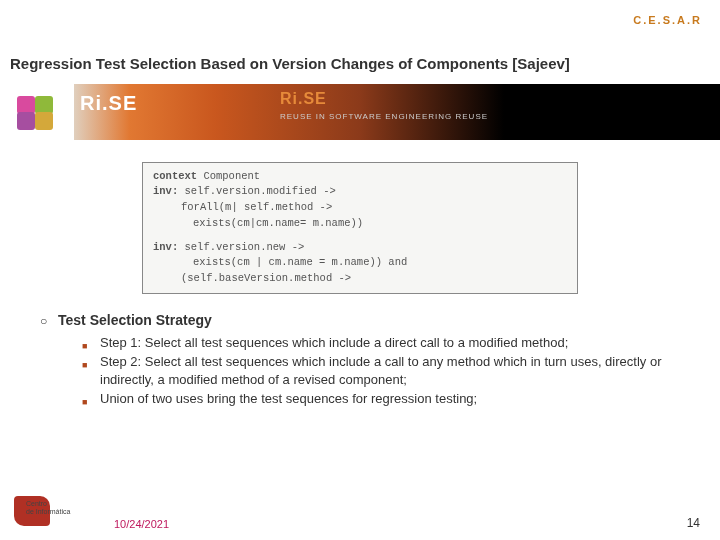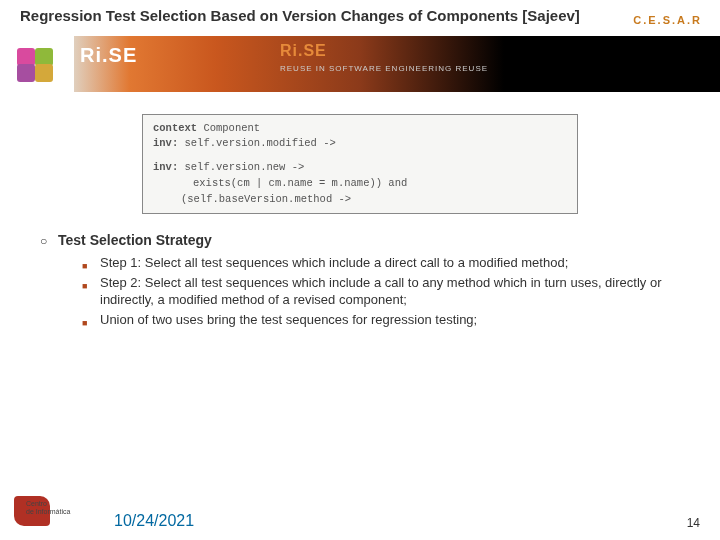--- a/index.html
+++ b/index.html
@@ -10,22 +10,23 @@
     font-family: Verdana, Arial, sans-serif;
     font-size: 12px;
     color: #333;
     position: relative;
     overflow: hidden;
   }
   .slide-title {
     font-weight: bold;
     font-size: 15px;
     line-height: 1.3;
-    padding: 6px 10px 4px 20px;
-    color: #333;
+    padding: 6px 10px 4px 10px;
+    color: #333;
+    margin-top: 48px;
   }
   .top-logo {
     position: absolute;
     right: 18px;
     top: 14px;
     font-family: Arial, sans-serif;
     font-size: 11px;
     color: #c87a1e;
     letter-spacing: 2px;
     font-weight: bold;
@@ -165,22 +166,22 @@
   }
   .fl-text {
     position: absolute;
     left: 12px;
     top: 4px;
     font-size: 7px;
     line-height: 1.1;
     color: #444;
   }
   .footer-date {
-    font-size: 16px;
-    color: #0369a1;
+    font-size: 11px;
+    color: #be185d;
     margin-left: 40px;
   }
   .footer-page {
     margin-left: auto;
     font-size: 12px;
     color: #333;
   }
 </style>
 </head>
 <body>
@@ -199,20 +200,22 @@
     </div>
   </div>
   <div class="rise-orange">Ri.SE</div>
   <div class="rise-black">Ri.SE</div>
   <div class="rise-sub">REUSE IN SOFTWARE ENGINEERING REUSE</div>
 </div>
 
 <div class="code-box">
   <div><span class="kw">context</span><span> Component</span></div>
   <div><span class="kw">inv:</span><span> self.version.modified -&gt;</span></div>
+  <div style="padding-left:28px;">forAll(m| self.method -&gt;</div>
+  <div style="padding-left:40px;">exists(cm|cm.name= m.name))</div>
   <div style="height:8px;"></div>
   <div><span class="kw">inv:</span><span> self.version.new -&gt;</span></div>
   <div style="padding-left:40px;">exists(cm | cm.name = m.name)) and</div>
   <div style="padding-left:28px;">(self.baseVersion.method -&gt;</div>
 </div>
 
 <div class="content">
   <div class="bullet-l1">
     <span class="mark">○</span>
     <span class="txt">Test Selection Strategy</span>

